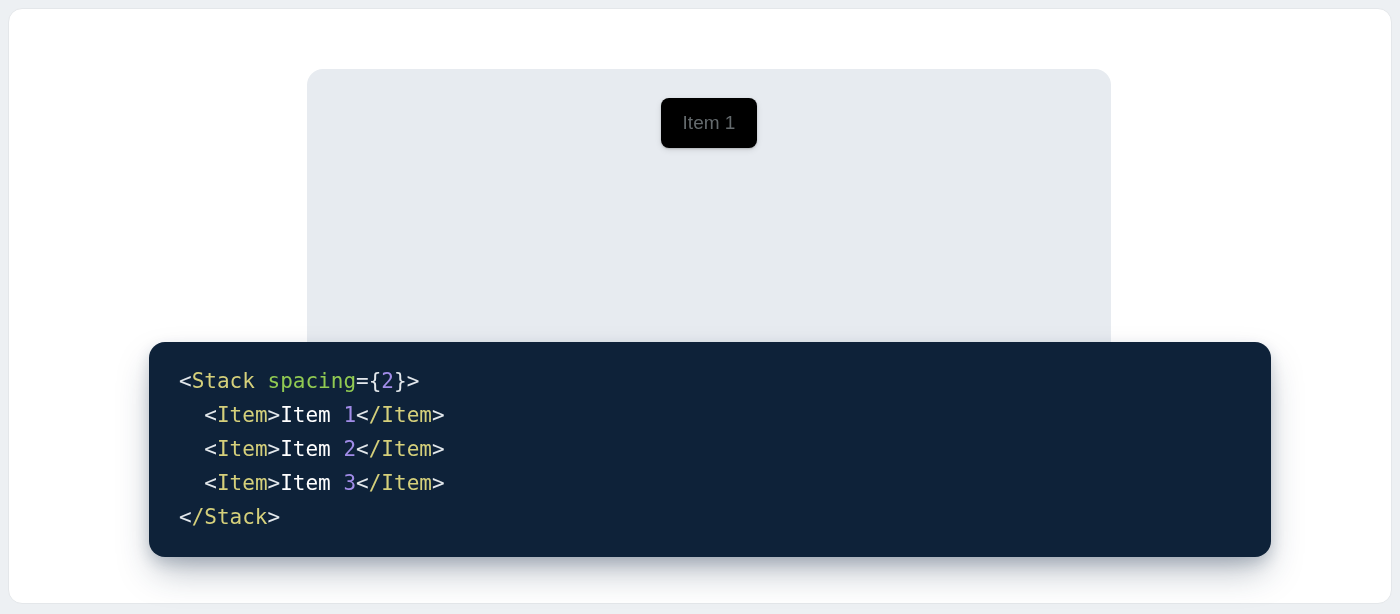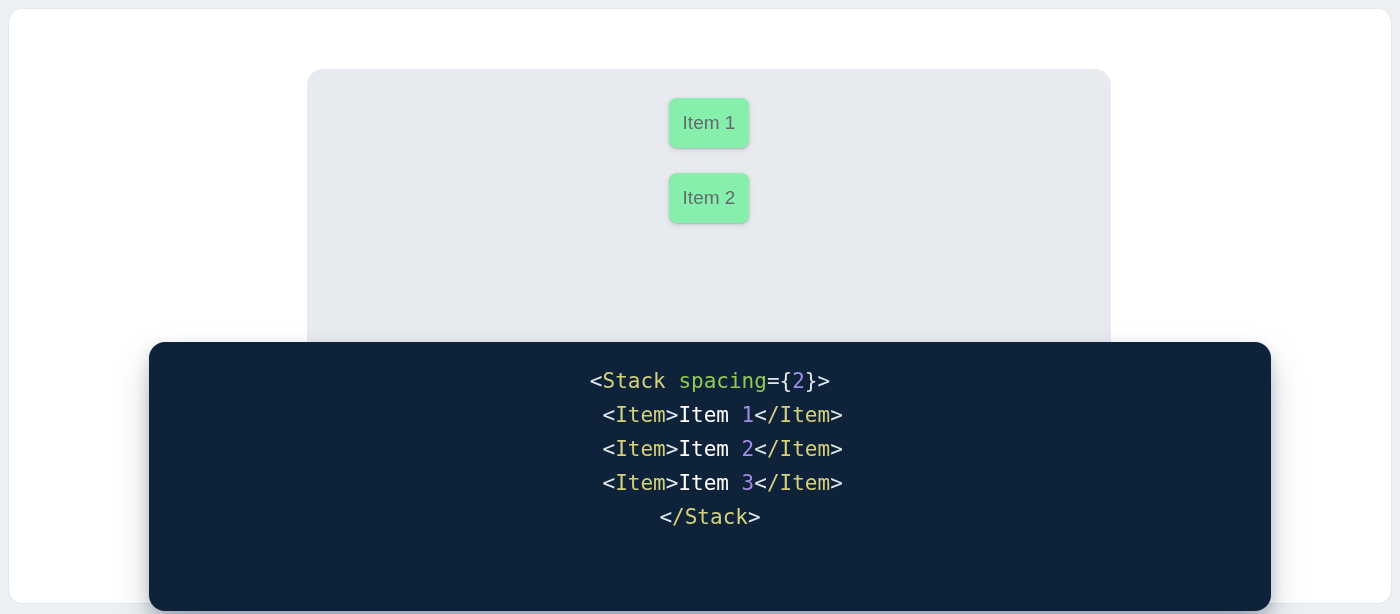--- a/index.html
+++ b/index.html
@@ -23,52 +23,50 @@
     left: 298px; top: 60px;
     width: 804px; height: 300px;
     border-radius: 16px;
     display: flex;
     flex-direction: column;
     align-items: center;
     padding-top: 29px;
     gap: 25px;
   }
   .stack-item {
-    width: 80px; height: 50px;
-    background: #86efac;
+    width: 96px; height: 50px;
+    background: #000000;
     border-radius: 8px;
     box-shadow: 0 1px 2px rgba(0,0,0,0.18), 0 2px 6px rgba(0,0,0,0.10);
     display: flex;
     align-items: center;
     justify-content: center;
     font-size: 19px;
     color: #646a6d;
     white-space: nowrap;
   }
   .code-block {
     position: absolute;
     left: 140px; top: 333px;
-    width: 1122px; height: 269px;
+    width: 1122px; height: 215px;
     border-radius: 16px;
     padding: 22px 30px;
     box-shadow: 0 18px 36px -6px rgba(30,50,75,0.35), 0 6px 14px rgba(30,50,75,0.18);
     font-family: "DejaVu Sans Mono", monospace;
     font-size: 21px;
     line-height: 34px;
     white-space: pre;
     overflow: hidden;
-    text-align: center;
   }
   .code-line { height: 34px; }
 </style>
 </head>
 <body style="background: rgb(237, 240, 243);">
 
 <div class="app-card" style="background: rgb(255, 255, 255);">
 
   <div class="demo-panel" style="background: rgb(231, 235, 240);">
     <div class="stack-item">Item 1</div>
-    <div class="stack-item">Item 2</div>
   </div>
 
   <div class="code-block" style="background: rgb(14, 34, 57);"><div class="code-line"><span style="color: rgb(227, 232, 236);">&lt;</span><span style="color: rgb(213, 208, 123);">Stack</span><span style="color: rgb(255, 255, 255);"> </span><span style="color: rgb(145, 202, 82);">spacing</span><span style="color: rgb(227, 232, 236);">={</span><span style="color: rgb(161, 140, 232);">2</span><span style="color: rgb(227, 232, 236);">}&gt;</span></div><div class="code-line"><span style="color: rgb(255, 255, 255);">  </span><span style="color: rgb(227, 232, 236);">&lt;</span><span style="color: rgb(213, 208, 123);">Item</span><span style="color: rgb(227, 232, 236);">&gt;</span><span style="color: rgb(255, 255, 255);">Item </span><span style="color: rgb(161, 140, 232);">1</span><span style="color: rgb(227, 232, 236);">&lt;</span><span style="color: rgb(213, 208, 123);">/Item</span><span style="color: rgb(227, 232, 236);">&gt;</span></div><div class="code-line"><span style="color: rgb(255, 255, 255);">  </span><span style="color: rgb(227, 232, 236);">&lt;</span><span style="color: rgb(213, 208, 123);">Item</span><span style="color: rgb(227, 232, 236);">&gt;</span><span style="color: rgb(255, 255, 255);">Item </span><span style="color: rgb(161, 140, 232);">2</span><span style="color: rgb(227, 232, 236);">&lt;</span><span style="color: rgb(213, 208, 123);">/Item</span><span style="color: rgb(227, 232, 236);">&gt;</span></div><div class="code-line"><span style="color: rgb(255, 255, 255);">  </span><span style="color: rgb(227, 232, 236);">&lt;</span><span style="color: rgb(213, 208, 123);">Item</span><span style="color: rgb(227, 232, 236);">&gt;</span><span style="color: rgb(255, 255, 255);">Item </span><span style="color: rgb(161, 140, 232);">3</span><span style="color: rgb(227, 232, 236);">&lt;</span><span style="color: rgb(213, 208, 123);">/Item</span><span style="color: rgb(227, 232, 236);">&gt;</span></div><div class="code-line"><span style="color: rgb(227, 232, 236);">&lt;</span><span style="color: rgb(213, 208, 123);">/Stack</span><span style="color: rgb(227, 232, 236);">&gt;</span></div></div>
 
 </div>
 
 </body></html>

